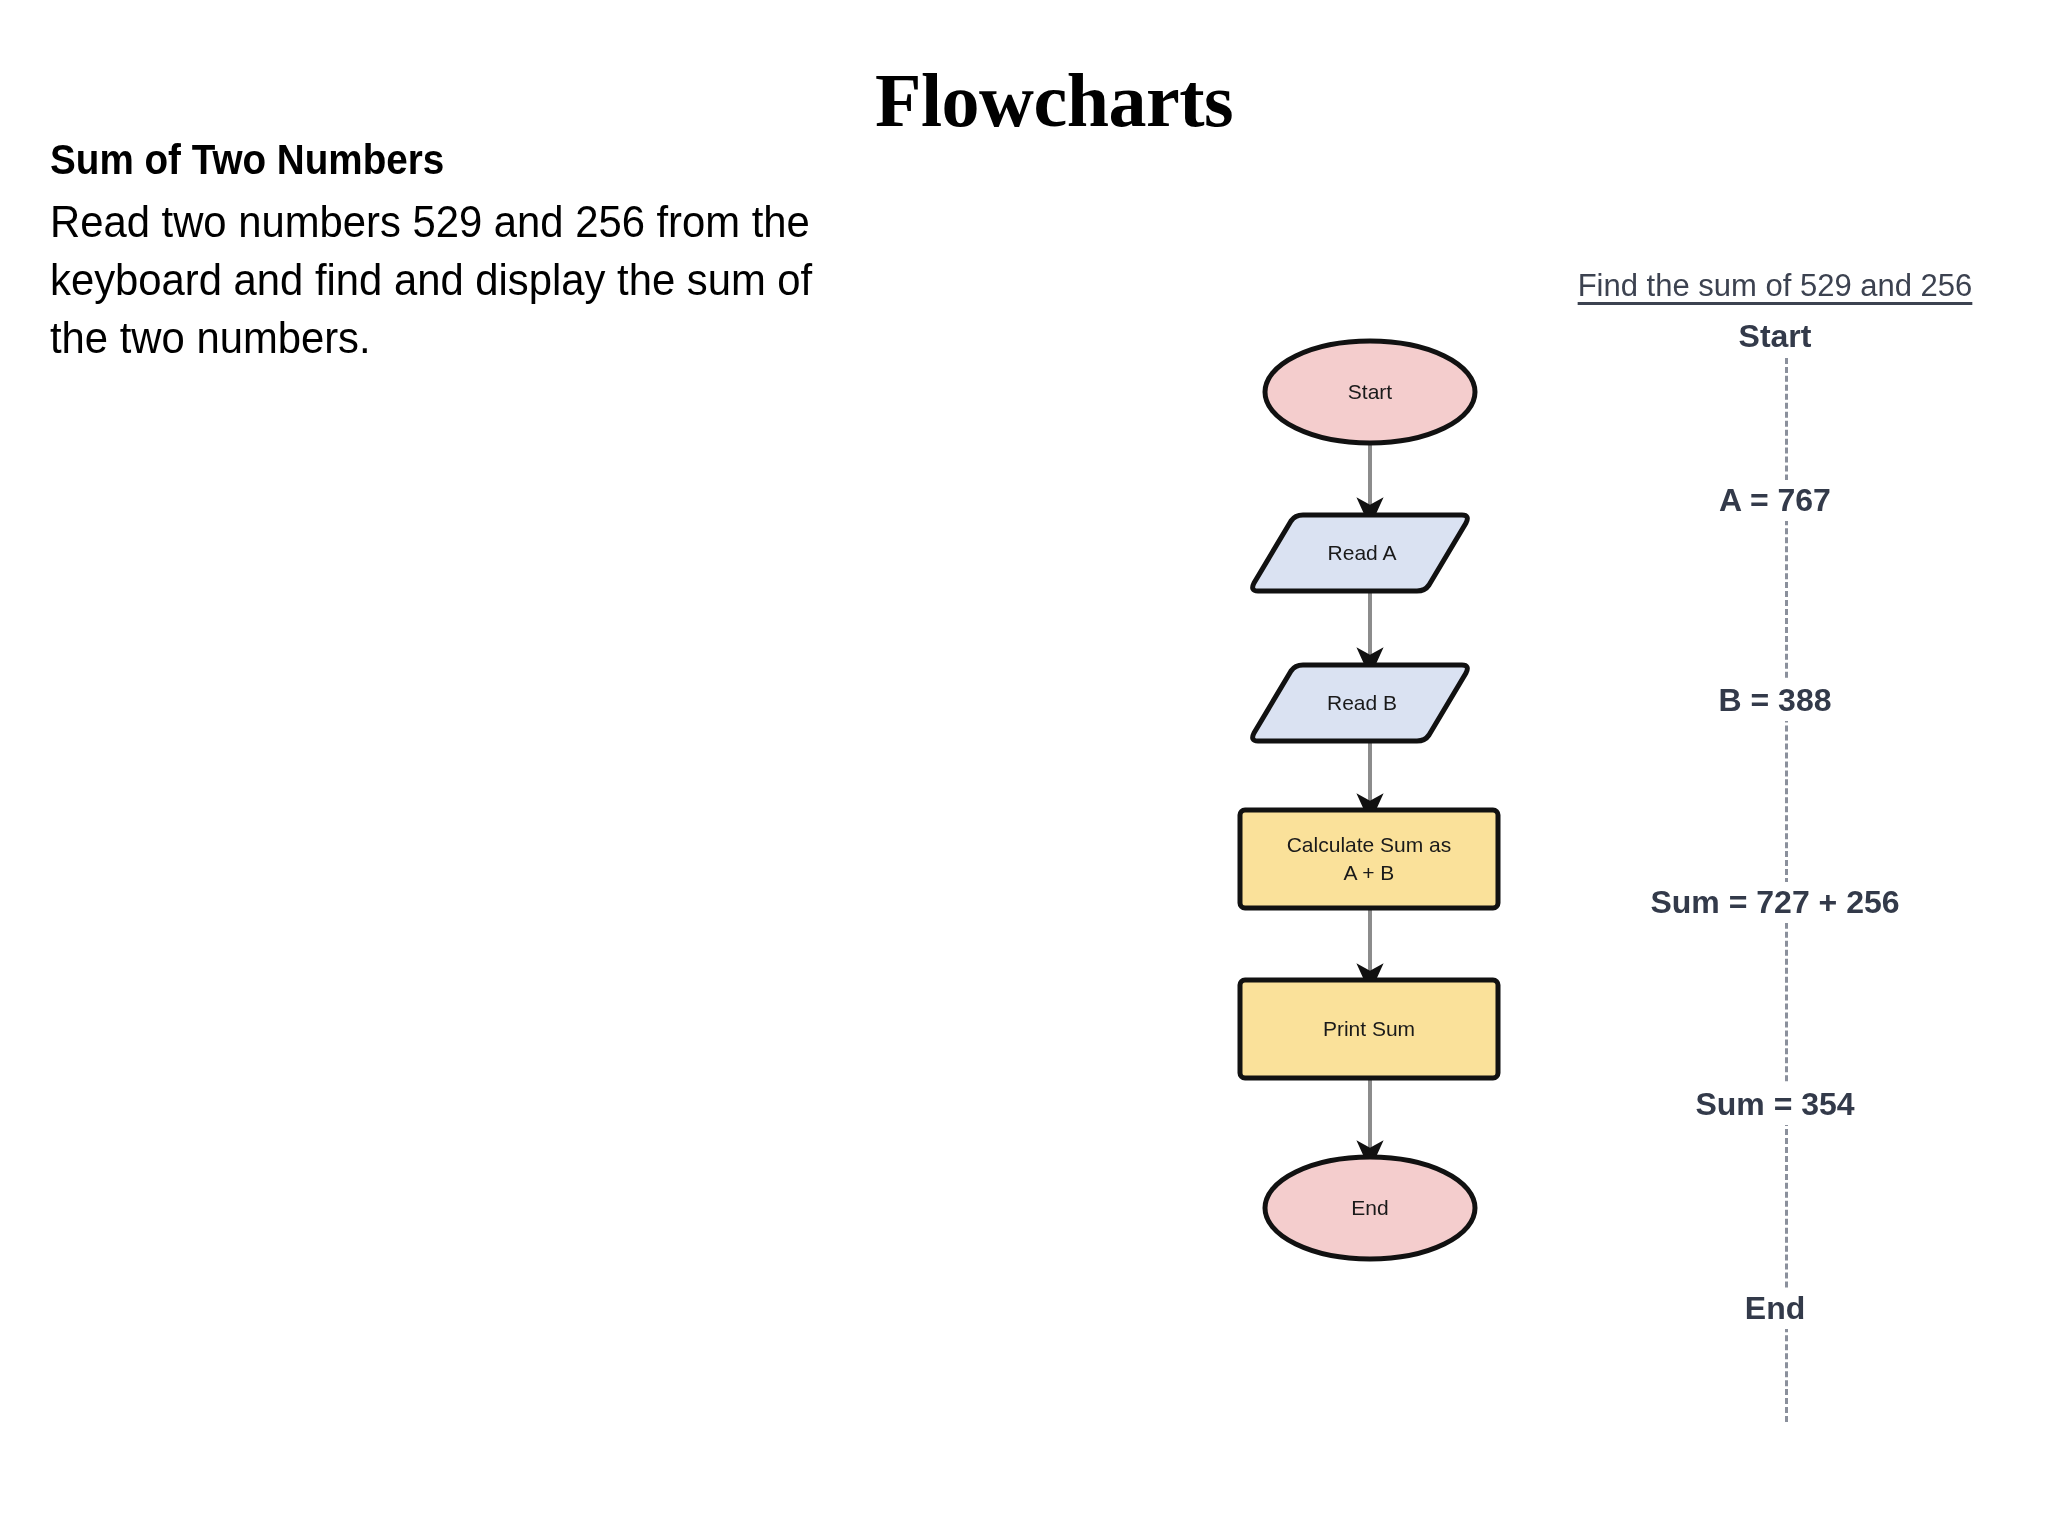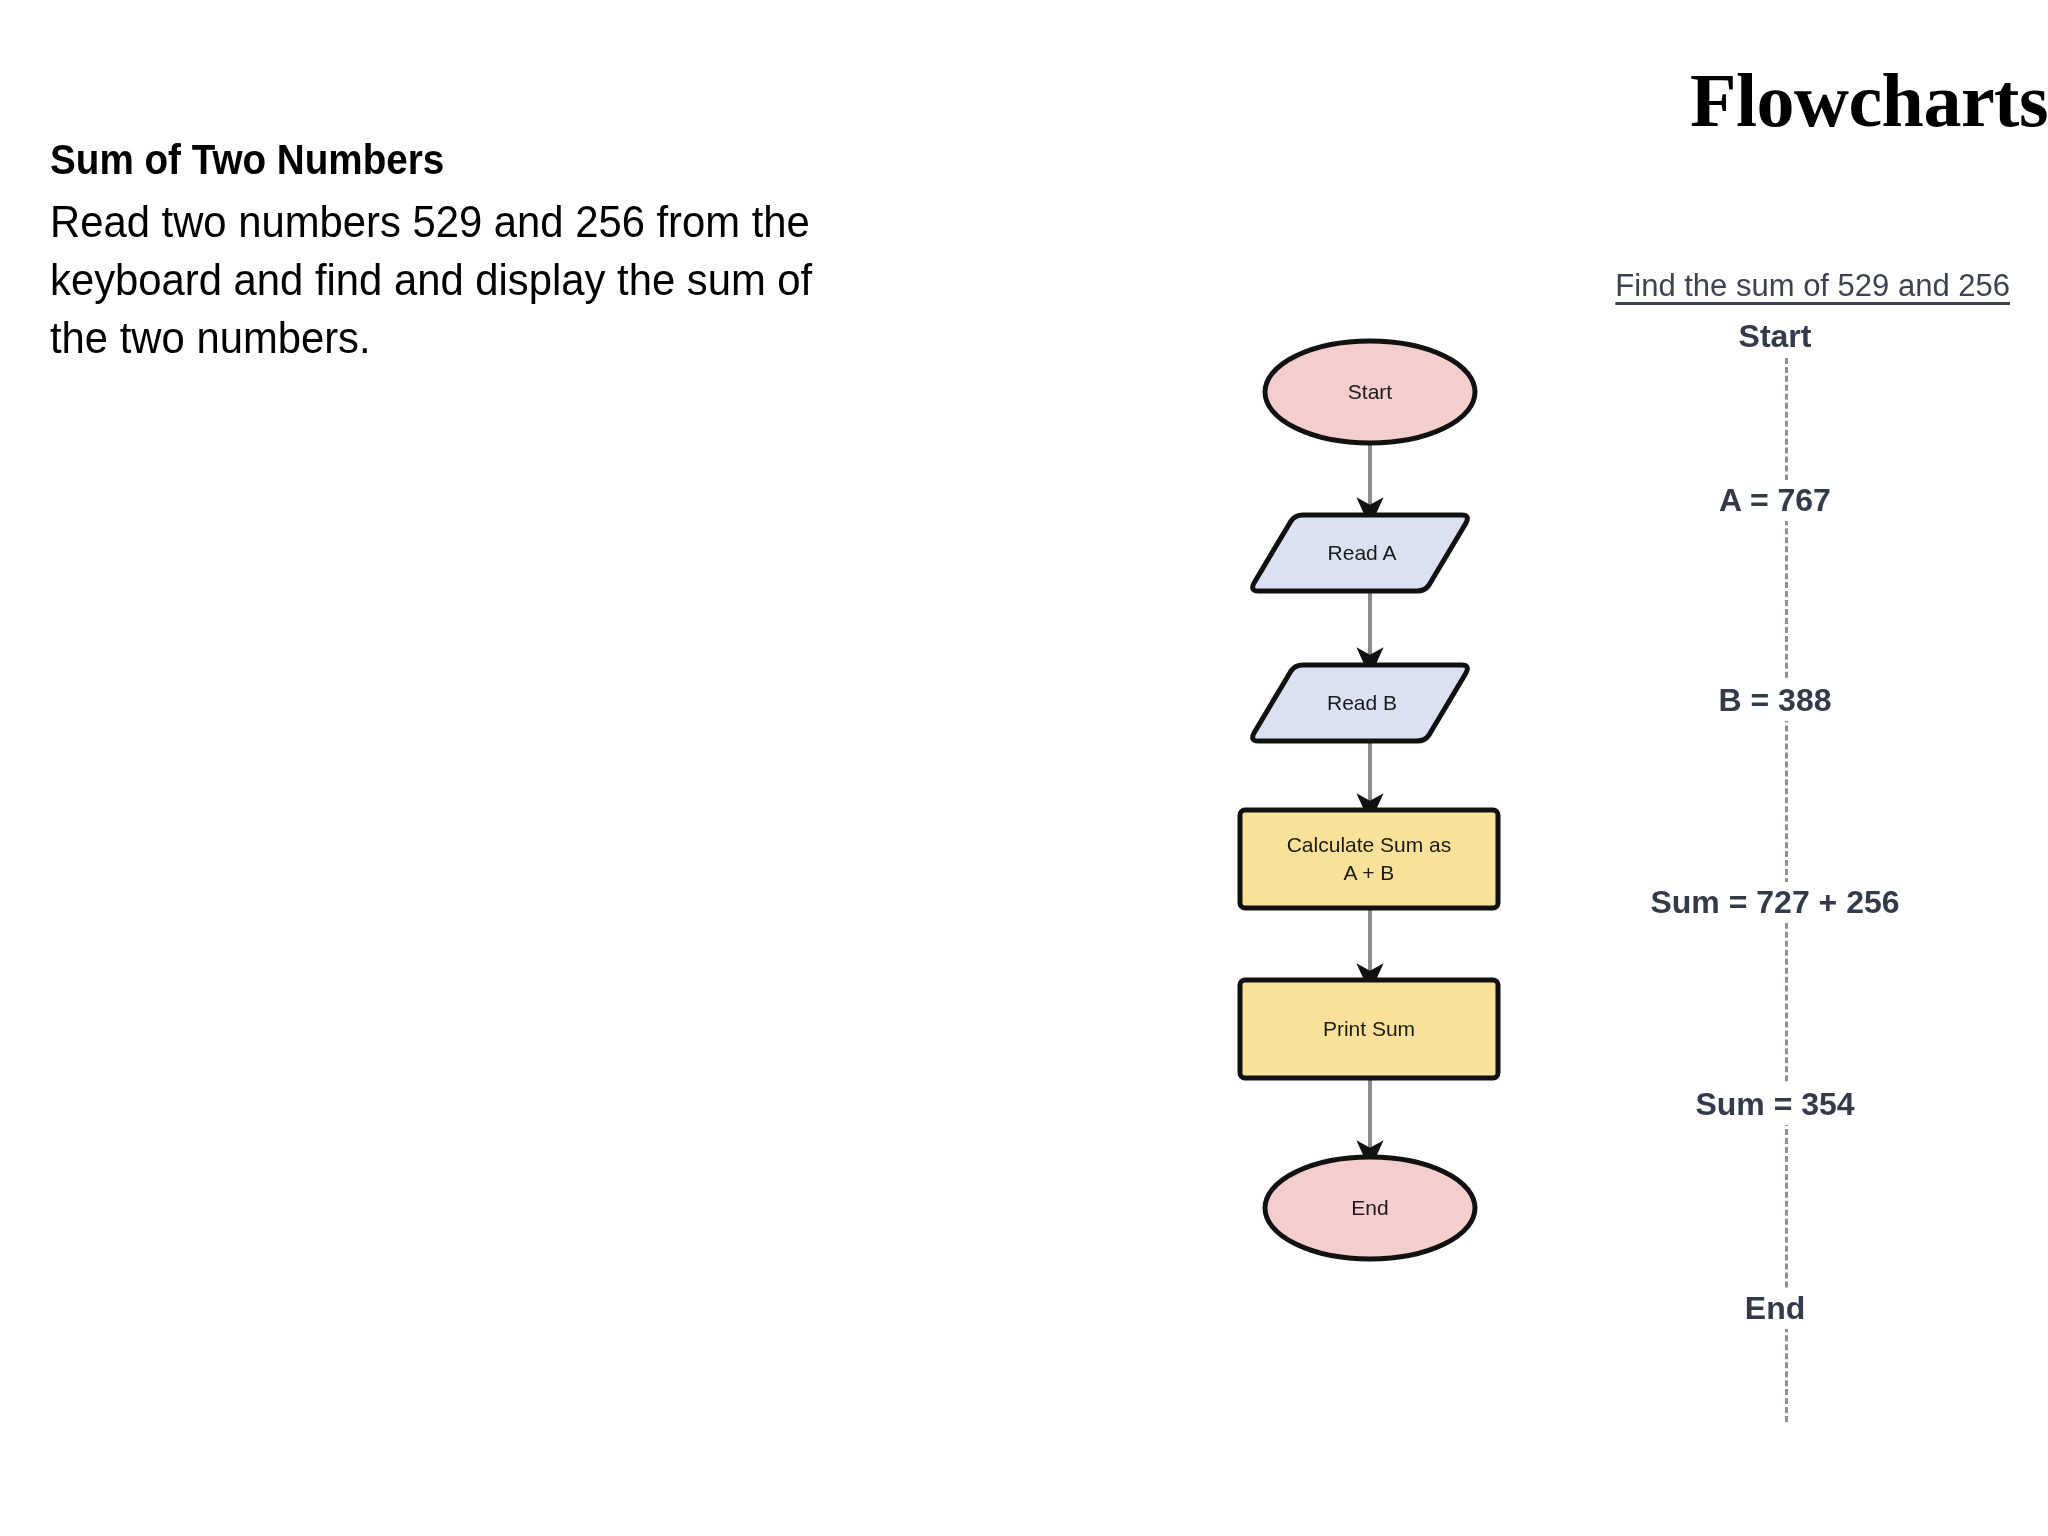--- a/index.html
+++ b/index.html
@@ -15,21 +15,21 @@
     overflow: hidden;
     font-family: "Liberation Sans", sans-serif;
   }
 
   
   #slide-title {
     position: absolute;
     left: 0;
     top: 62px;
     width: 2048px;
-    text-align: right;
+    text-align: center;
     font-family: "Liberation Serif", serif;
     font-weight: bold;
     font-size: 76px;
     line-height: 1;
     color: #000000;
     letter-spacing: -0.5px;
     padding-left: 60px;
     box-sizing: border-box;
   }
 
@@ -87,21 +87,21 @@
     left: 1540px;
     top: 268px;
     width: 470px;
     height: 1230px;
   }
   #trace-heading {
     position: absolute;
     left: 0;
     top: 0;
     width: 470px;
-    text-align: right;
+    text-align: center;
     font-family: "Liberation Sans", sans-serif;
     font-size: 31px;
     color: #3c4250;
     text-decoration: underline;
     text-underline-offset: 6px;
     white-space: nowrap;
   }
   #trace-dash {
     position: absolute;
     left: 245px;

